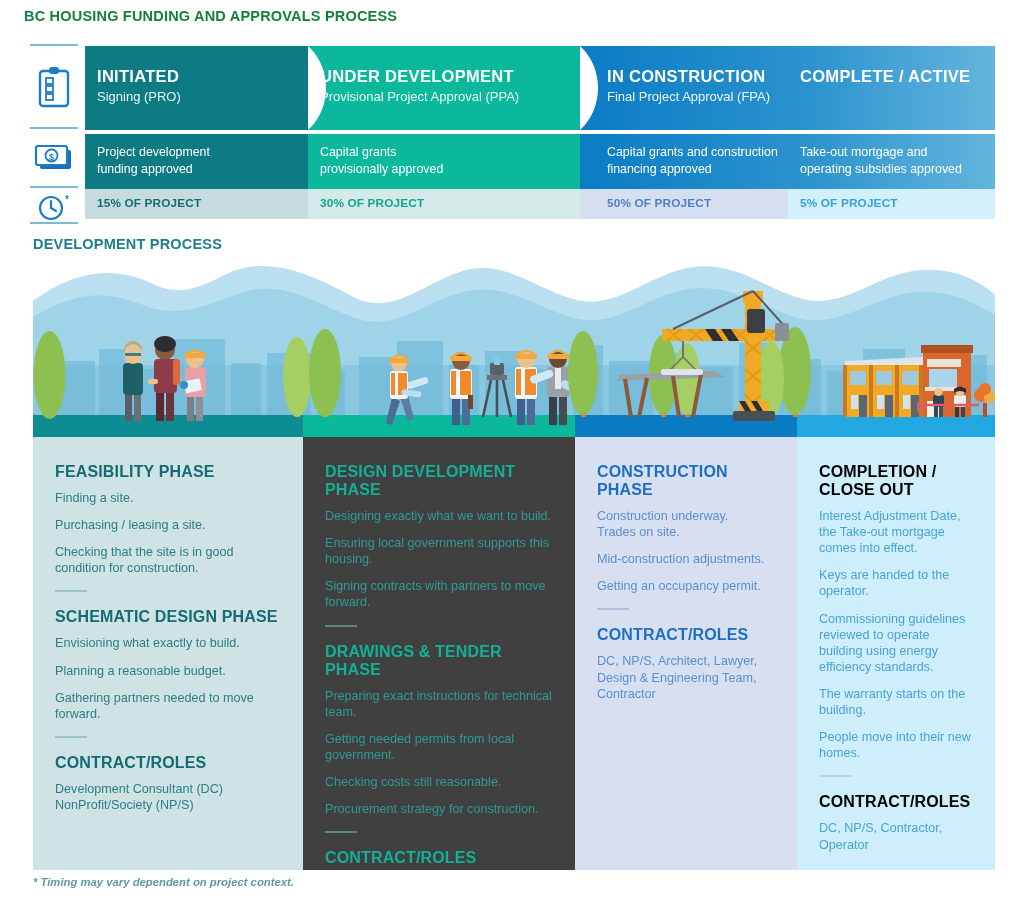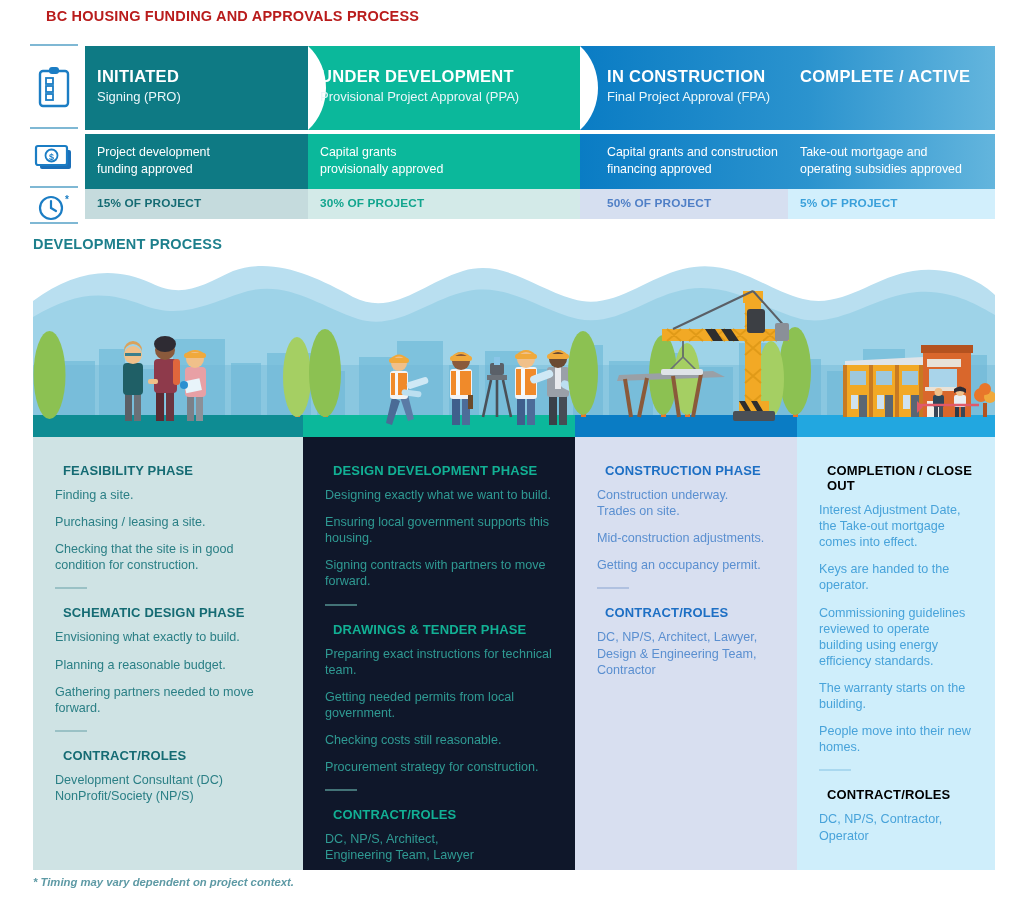--- a/index.html
+++ b/index.html
@@ -7,23 +7,23 @@
     width:1024px;height:903px;
     background:#ffffff;
     font-family:"Liberation Sans", sans-serif;
     overflow:hidden;
     position:relative;
   }
   .page{position:relative;width:1024px;height:903px;}
 
   
   .main-title{
-    position:absolute;left:46px;top:8px;
+    position:absolute;left:24px;top:8px;
     font-size:14.5px;font-weight:bold;letter-spacing:0.2px;
-    color:#b91c1c;
+    color:#15803d;
   }
   .section-title{
     position:absolute;left:33px;top:236px;
     font-size:14.5px;font-weight:bold;letter-spacing:0.2px;
     color:#1d7f8c;
   }
 
   
   .icon-rail{position:absolute;left:28px;top:44px;width:52px;height:180px;}
   .rail-rule{position:absolute;left:2px;width:48px;height:2px;background:#7fb8d4;}
@@ -55,25 +55,25 @@
     font-size:11.8px;font-weight:bold;letter-spacing:0.15px;}
 
   
   .illus{position:absolute;left:33px;top:265px;width:962px;height:172px;overflow:hidden;}
   .illus svg{display:block;}
 
   
   .panels{position:absolute;left:33px;top:437px;width:962px;height:433px;}
   .panel{position:absolute;top:0;height:433px;box-sizing:border-box;padding:26px 22px 0 22px;overflow:hidden;}
   .p0{left:0px;width:270px;background:#cfe3e4;}
-  .p1{left:270px;width:272px;background:#0f172a;}
+  .p1{left:270px;width:272px;background:#404040;}
   .p2{left:542px;width:222px;background:#d8dff0;}
   .p3{left:764px;width:198px;background:#cfeefb;}
 
-  .ph{font-size:13px;font-weight:bold;letter-spacing:0.15px;margin:0 0 9px 8px;}
+  .ph{font-size:16px;font-weight:bold;letter-spacing:0.15px;margin:0 0 9px 0;}
   .pt{font-size:12.6px;line-height:1.28;margin:0 0 11px 0;}
   .divider{width:32px;height:2px;margin:14px 0 16px 0;opacity:.55;}
 
   .p0 .ph{color:#156b73;} .p0 .pt{color:#2a7f85;} .p0 .divider{background:#6fa6ac;}
   .p1 .ph{color:#12b094;} .p1 .pt{color:#2f9a93;} .p1 .divider{background:#6fc0b6;}
   .p2 .ph{color:#1d6fc4;} .p2 .pt{color:#5a8fd0;} .p2 .divider{background:#8fa8d4;}
   .p3 .ph{color:#000000;} .p3 .pt{color:#48a3da;} .p3 .divider{background:#8cc7e6;}
 
   .footnote{
     position:absolute;left:33px;top:876px;

